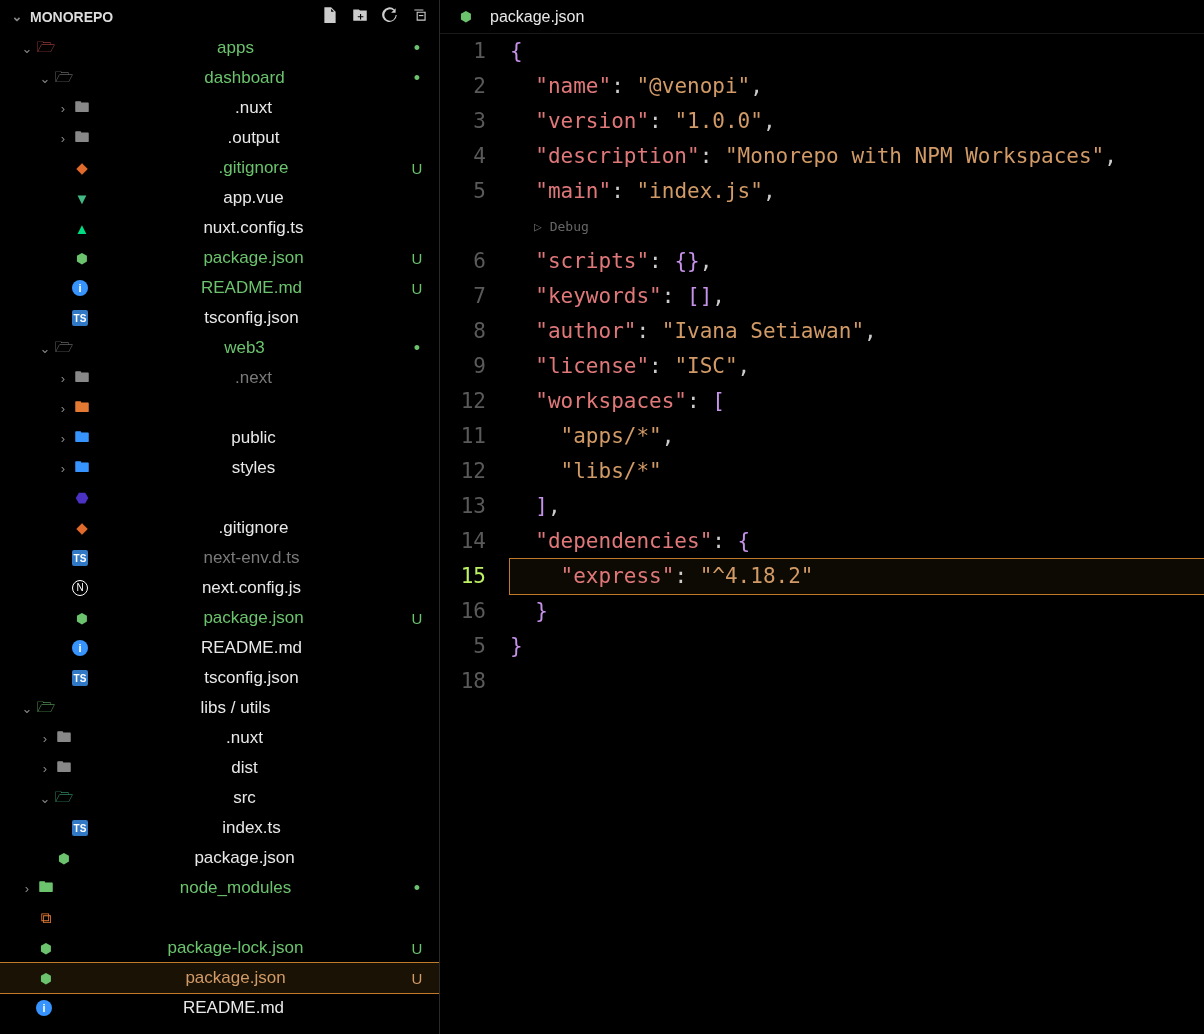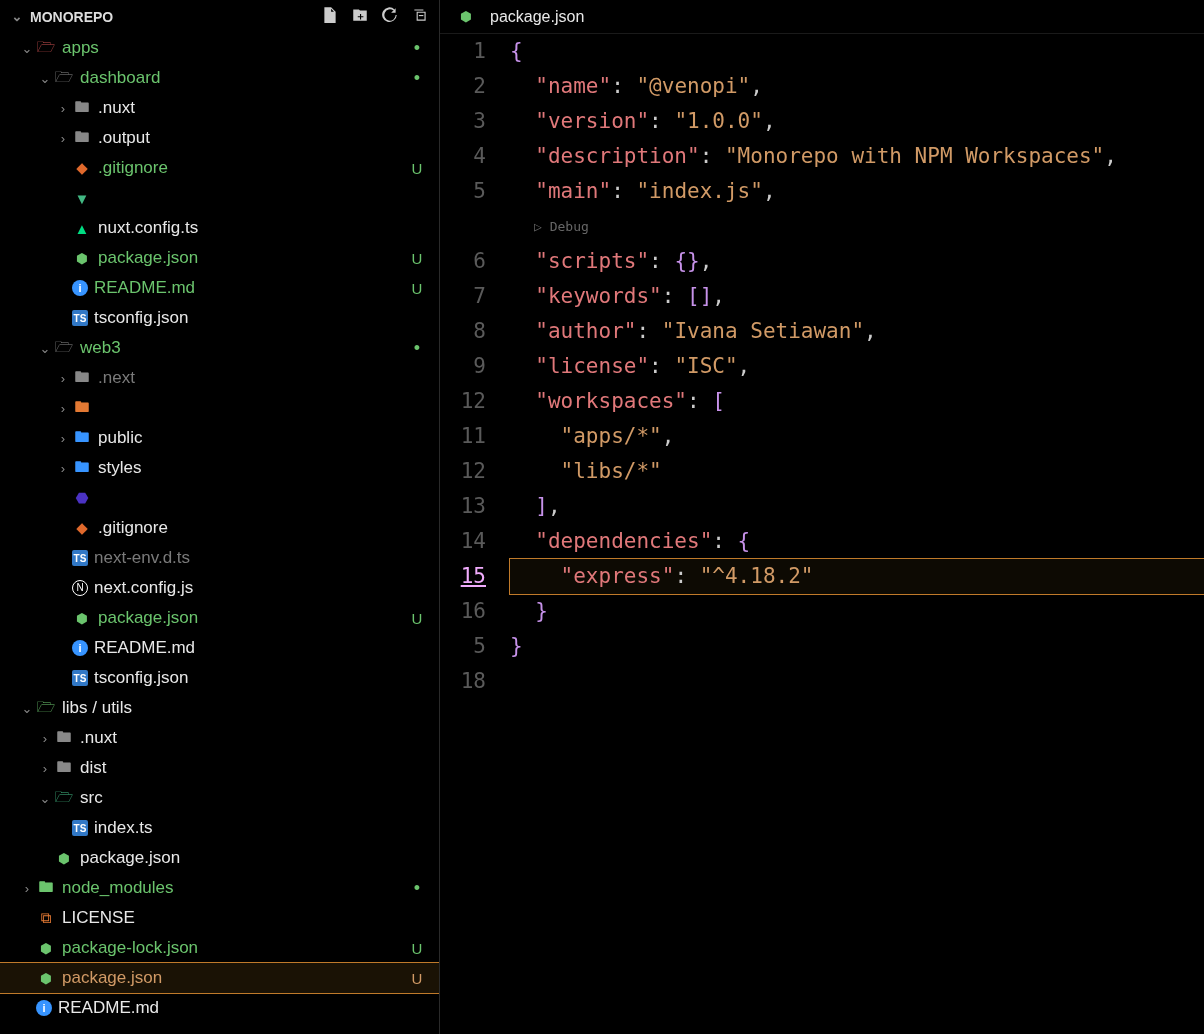--- a/index.html
+++ b/index.html
@@ -41,21 +41,21 @@
   cursor: pointer;
   white-space: nowrap;
 }
 .tree-row.selected {
   background: #1a1205;
   outline: 1px solid #c07a2a;
 }
 .indent { display: inline-block; width: 18px; flex-shrink: 0; }
 .twisty { width: 18px; display: inline-flex; justify-content: center; color: #888; font-size: 13px; flex-shrink: 0; }
 .icon { width: 20px; height: 20px; display: inline-flex; align-items: center; justify-content: center; margin-right: 6px; flex-shrink: 0; font-size: 15px; }
-.label { flex: 1; }
+.label { flex: 1; text-align: center; }
 .status { width: 16px; text-align: center; font-size: 15px; flex-shrink: 0; }
 .status.dot { font-size: 18px; line-height: 1; }
 .green { color: #6bc46d; }
 .orange { color: #d19a66; }
 .white { color: #e8e8e8; }
 .muted { color: #7a7a7a; }
 .folder-green { color: #6bc46d; }
 
 
 .editor { flex: 1; background: #000; display: flex; flex-direction: column; }
@@ -69,21 +69,21 @@
   display: flex;
   align-items: center;
   gap: 8px;
   padding: 0 16px;
   height: 100%;
   color: #e8e8e8;
   font-size: 16px;
 }
 .code-area { flex: 1; display: flex; font-family: "SF Mono", Menlo, Consolas, monospace; font-size: 21px; line-height: 35px; }
 .gutter { width: 70px; text-align: right; padding-right: 24px; color: #5a5a5a; user-select: none; }
-.gutter .current { color: #f0abfc; text-decoration: underline; }
+.gutter .current { color: #bef264; }
 .code { flex: 1; position: relative; }
 .code-line { white-space: pre; position: relative; }
 .code-line.current {
   background: rgba(50,40,10,0.25);
   outline: 1px solid #c07a2a;
 }
 .codelens {
   color: #666;
   font-size: 13px;
   padding-left: 24px;
@@ -179,20 +179,21 @@
         <span class="icon ic-git">◆</span>
         <span class="label green">.gitignore</span>
         <span class="status green">U</span>
       </div>
       <div class="tree-row">
         <span class="indent"></span>
         <span class="indent"></span>
         <span class="indent"></span>
         <span class="twisty"></span>
         <span class="icon ic-vue">▼</span>
+        <span class="label white">app.vue</span>
         <span class="status"></span>
       </div>
       <div class="tree-row">
         <span class="indent"></span>
         <span class="indent"></span>
         <span class="indent"></span>
         <span class="twisty"></span>
         <span class="icon ic-nuxt">▲</span>
         <span class="label white">nuxt.config.ts</span>
         <span class="status"></span>
@@ -381,21 +382,20 @@
         <span class="indent"></span>
         <span class="twisty">›</span>
         <span class="icon" style="color:#6bc46d">🖿</span>
         <span class="label folder-green">node_modules</span>
         <span class="status dot green">•</span>
       </div>
       <div class="tree-row">
         <span class="indent"></span>
         <span class="twisty"></span>
         <span class="icon ic-cert">⧉</span>
-        <span class="label white">LICENSE</span>
         <span class="status"></span>
       </div>
       <div class="tree-row">
         <span class="indent"></span>
         <span class="twisty"></span>
         <span class="icon ic-js">⬢</span>
         <span class="label green">package-lock.json</span>
         <span class="status green">U</span>
       </div>
       <div class="tree-row selected">

